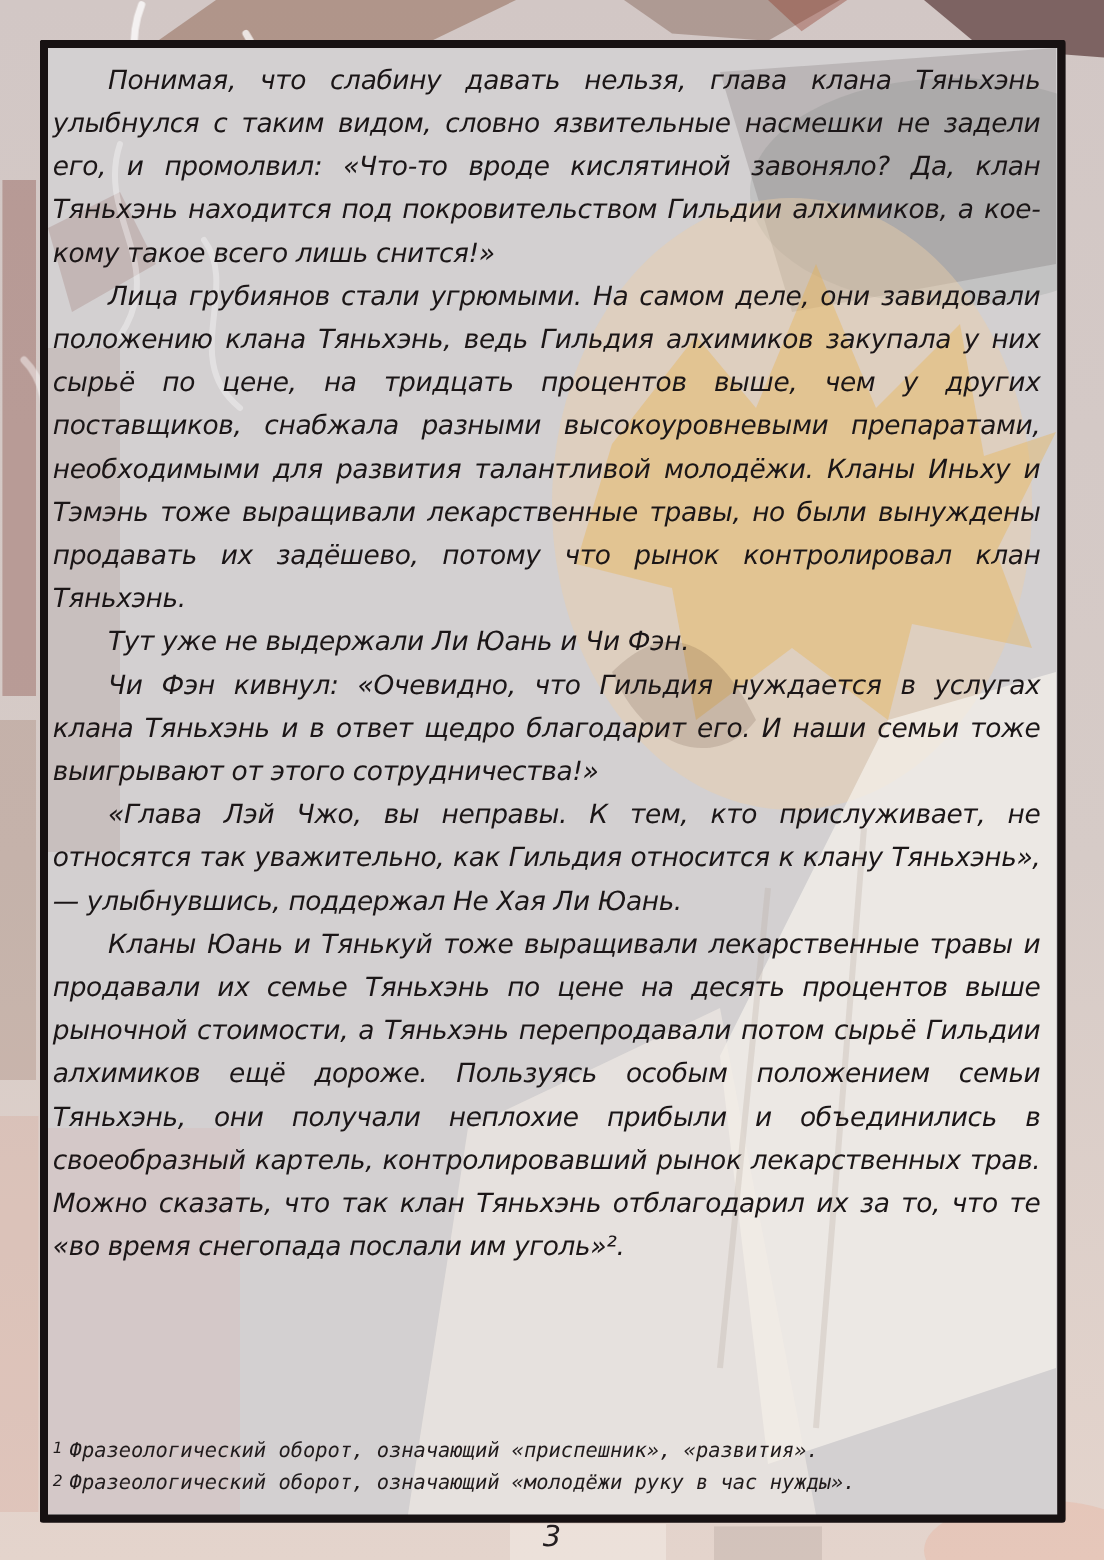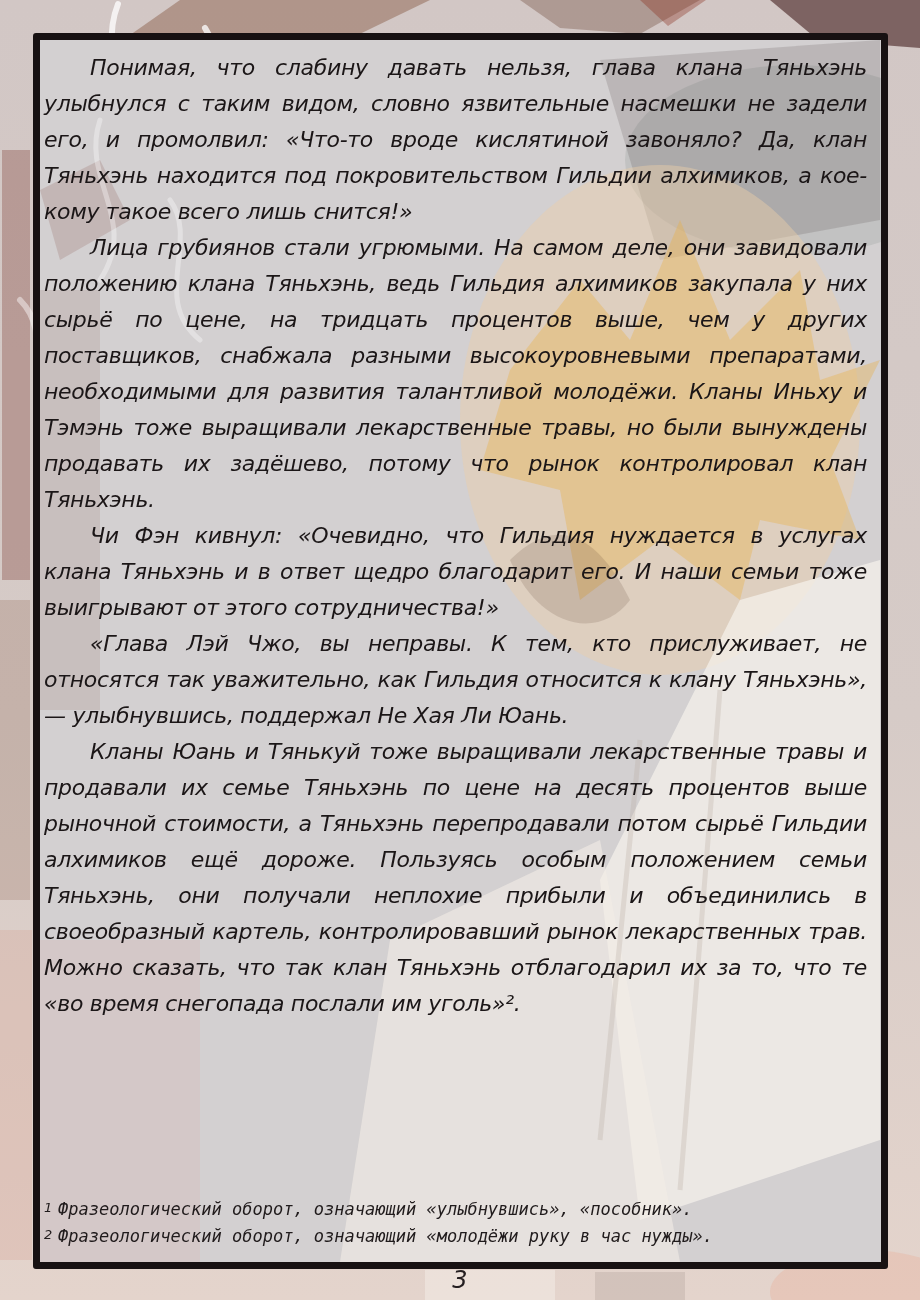--- a/index.html
+++ b/index.html
@@ -123,28 +123,29 @@
     <g fill="none" stroke="#ffffff" stroke-width="5" stroke-linecap="round" opacity="0.35">
       <path d="M60 80 C 40 140, 100 180, 60 240"></path>
       <path d="M130 160 C 160 200, 110 260, 160 300"></path>
     </g>
   </svg>
 
   <div class="frame-content">
     <div class="story">
       <p>Понимая, что слабину давать нельзя, глава клана Тяньхэнь улыбнулся с таким видом, словно язвительные насмешки не задели его, и промолвил: «Что-то вроде кислятиной завоняло? Да, клан Тяньхэнь находится под покровительством Гильдии алхимиков, а кое-кому такое всего лишь снится!»</p>
       <p>Лица грубиянов стали угрюмыми. На самом деле, они завидовали положению клана Тяньхэнь, ведь Гильдия алхимиков закупала у них сырьё по цене, на тридцать процентов выше, чем у других поставщиков, снабжала разными высокоуровневыми препаратами, необходимыми для развития талантливой молодёжи. Кланы Иньху и Тэмэнь тоже выращивали лекарственные травы, но были вынуждены продавать их задёшево, потому что рынок контролировал клан Тяньхэнь.</p>
+      <p>Тут уже не выдержали Ли Юань и Чи Фэн.</p>
       <p>Чи Фэн кивнул: «Очевидно, что Гильдия нуждается в услугах клана Тяньхэнь и в ответ щедро благодарит его. И наши семьи тоже выигрывают от этого сотрудничества!»</p>
       <p>«Глава Лэй Чжо, вы неправы. К тем, кто прислуживает, не относятся так уважительно, как Гильдия относится к клану Тяньхэнь», — улыбнувшись, поддержал Не Хая Ли Юань.</p>
       <p>Кланы Юань и Тянькуй тоже выращивали лекарственные травы и продавали их семье Тяньхэнь по цене на десять процентов выше рыночной стоимости, а Тяньхэнь перепродавали потом сырьё Гильдии алхимиков ещё дороже. Пользуясь особым положением семьи Тяньхэнь, они получали неплохие прибыли и объединились в своеобразный картель, контролировавший рынок лекарственных трав. Можно сказать, что так клан Тяньхэнь отблагодарил их за то, что те «во время снегопада послали им уголь»².</p>
     </div>
     <div class="footnotes">
       <div class="footnote">
         <sup class="fn-marker">1</sup>
-        <span class="fn-text">Фразеологический оборот, означающий «улыбнувшись», «пособник».</span>
+        <span class="fn-text">Фразеологический оборот, означающий «приспешник», «развития».</span>
       </div>
       <div class="footnote">
         <sup class="fn-marker">2</sup>
         <span class="fn-text">Фразеологический оборот, означающий «молодёжи руку в час нужды».</span>
       </div>
     </div>
   </div>
 </div>
 
 <div class="page-number">3</div>

